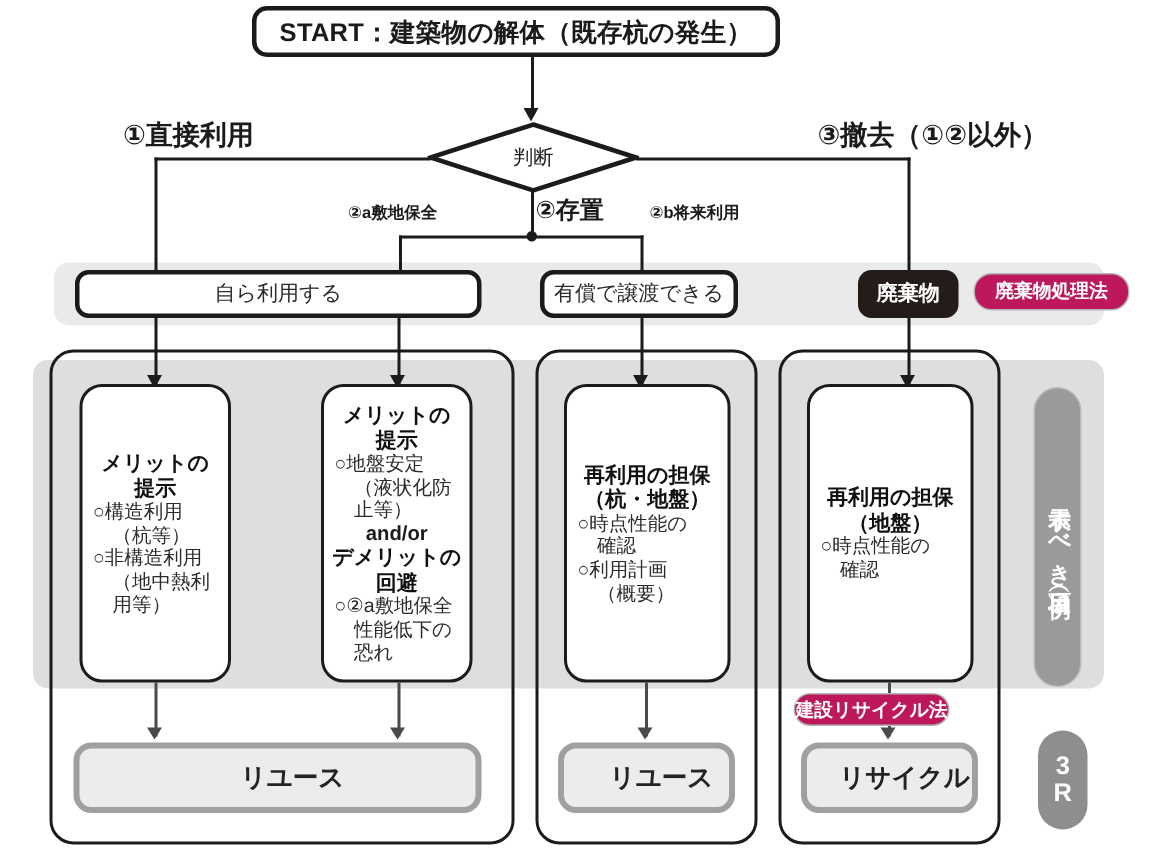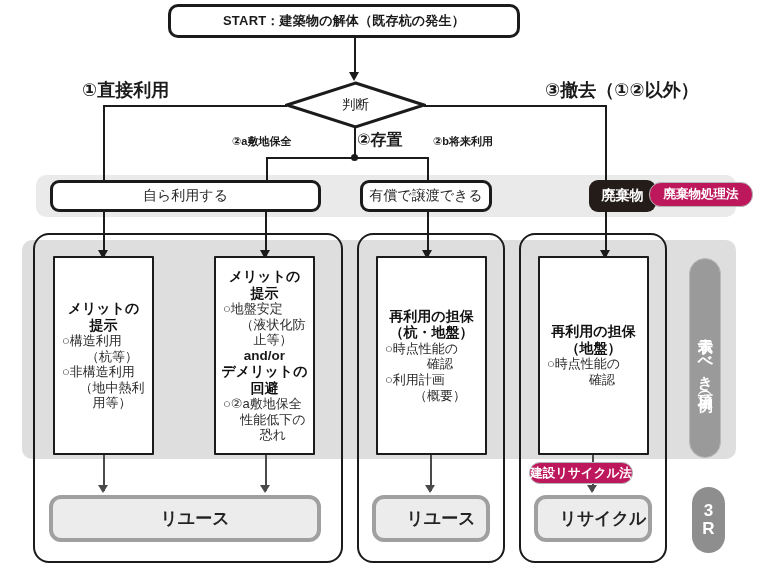--- a/index.html
+++ b/index.html
@@ -33,21 +33,21 @@
     border-radius: 16px;
     background: transparent;
   }
 
   
   .start-box {
     left: 168px; top: 4px; width: 352px; height: 34px;
     border: 3px solid #1b1b1b; border-radius: 10px;
     background: #fff;
     display: flex; align-items: center; justify-content: center;
-    font-weight: bold; font-size: 13px; letter-spacing: .2px;
+    font-weight: bold; font-size: 17px; letter-spacing: .2px;
   }
 
   
   .diamond-wrap { left: 285px; top: 81px; width: 141px; height: 48px; }
   .diamond-wrap svg { display: block; }
   .diamond-label {
     position: absolute; left: 0; top: 0; width: 141px; height: 48px;
     display: flex; align-items: center; justify-content: center;
     font-size: 13.5px; color: #1b1b1b;
   }
@@ -71,33 +71,33 @@
   }
   .pill {
     border-radius: 12px; background: #be185d;
     display: flex; align-items: center; justify-content: center;
     font-size: 12.5px; font-weight: bold; color: #ffffff;
     border: 1.5px solid #b5b5b5;
   }
 
   
   .dbox {
-    border: 2.5px solid #1b1b1b; border-radius: 1px; background: #fff;
+    border: 2.5px solid #1b1b1b; border-radius: 15px; background: #fff;
     display: flex; flex-direction: column; justify-content: center;
     padding: 16px 3px; overflow: hidden;
   }
   .dbox .hd {
     font-size: 14px; font-weight: bold; text-align: center;
     line-height: 1.18; color: #111;
   }
   .dbox .bd {
     font-size: 13px; text-align: left; line-height: 1.2; color: #2b2b2b;
     padding-left: 4px;
   }
-  .dbox .bd .ind { padding-left: 13px; display: block; text-align: center; }
+  .dbox .bd .ind { padding-left: 13px; display: block; }
   .dbox .ctr { font-size: 13.5px; font-weight: bold; text-align: center; }
 
   
   .obox {
     border: 4px solid #a0a0a0; border-radius: 12px; background: #ececec;
     display: flex; align-items: center; justify-content: center;
     font-size: 17px; font-weight: bold; color: #232323; padding-left: 20px;
   }
 
   
@@ -169,21 +169,21 @@
   <div class="abs ln hln" style="left:266px; top:157px; width:163px;"></div>
   <div class="abs ln vln" style="left:266px; top:157px; height:23px;"></div>
   <div class="abs ln vln" style="left:427px; top:157px; height:23px;"></div>
 
   <div class="abs blabel mid" style="left:357px; top:130px;">②存置</div>
   <div class="abs blabel sml" style="left:232px; top:134px;">②a敷地保全</div>
   <div class="abs blabel sml" style="left:433px; top:134px;">②b将来利用</div>
 
   <div class="abs wbox" style="left:50px; top:180px; width:271px; height:32px;">自ら利用する</div>
   <div class="abs wbox" style="left:360px; top:180px; width:132px; height:32px;">有償で譲渡できる</div>
-  <div class="abs darkbox" style="left:572px; top:180px; width:67px; height:32px;margin-left:17px;">廃棄物</div>
+  <div class="abs darkbox" style="left:572px; top:180px; width:67px; height:32px;">廃棄物</div>
   <div class="abs pill" style="left:649px; top:182px; width:104px; height:25px;">廃棄物処理法</div>
 
   <div class="abs ln vln" style="left:103px; top:212px; height:44px;"></div>
   <div class="abs arw" style="left:98px; top:250px;"></div>
 
   <div class="abs ln vln" style="left:265px; top:212px; height:44px;"></div>
   <div class="abs arw" style="left:260px; top:250px;"></div>
 
   <div class="abs ln vln" style="left:427px; top:212px; height:44px;"></div>
   <div class="abs arw" style="left:422px; top:250px;"></div>

